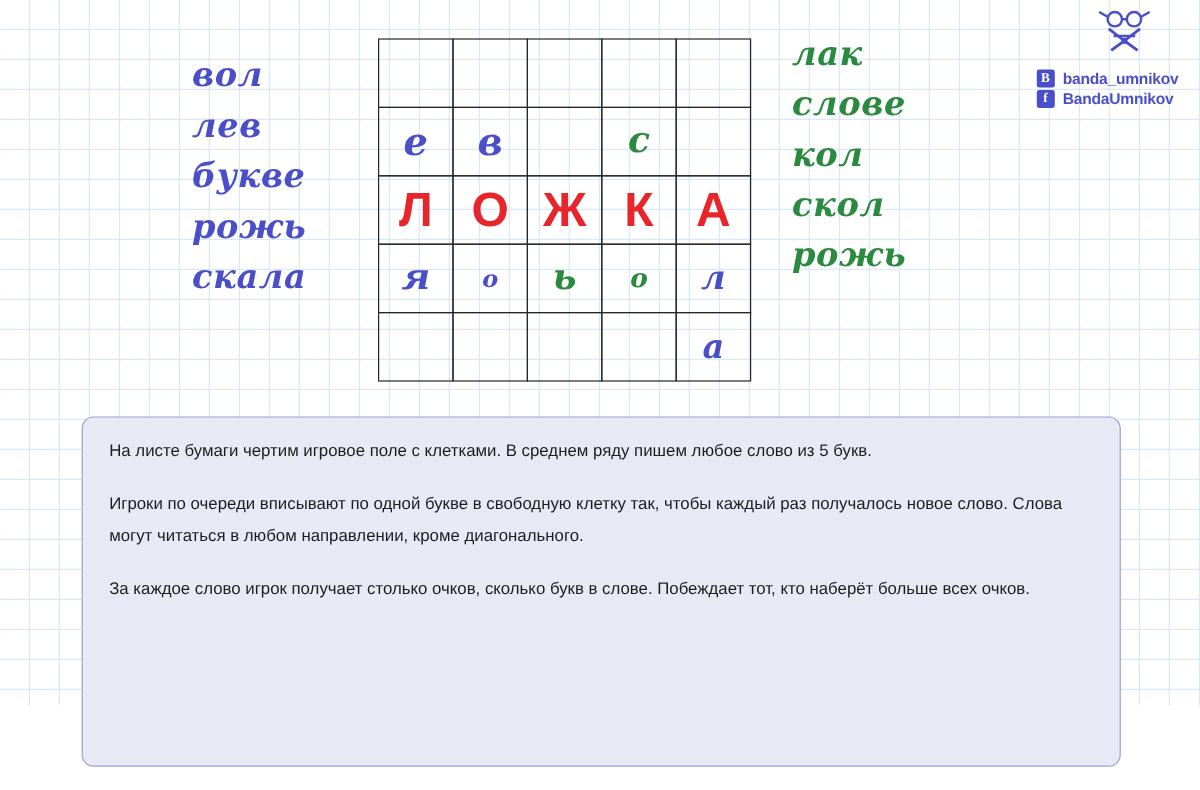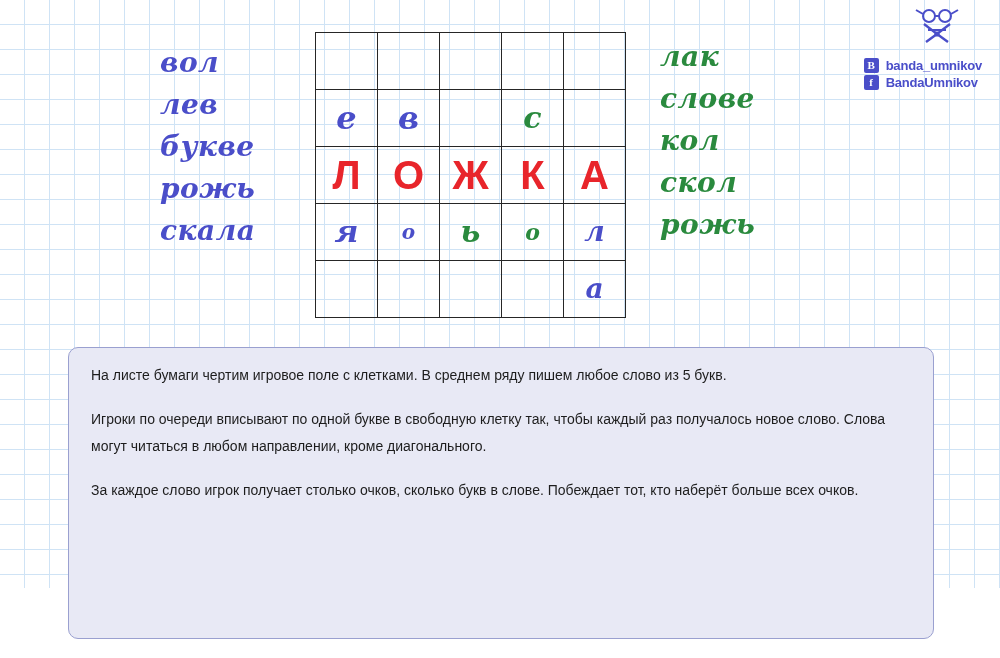--- a/index.html
+++ b/index.html
@@ -35,21 +35,21 @@
     line-height: 42px;
     letter-spacing: 0.5px;
   }
   #left-words {
     left: 160px;
     top: 42px;
     color: #4a4ec9;
   }
   #right-words {
     left: 660px;
-    top: 36px;
+    top: 24px;
     color: #2a8a3e;
   }
   .word-item { white-space: nowrap; }
 
   
   #grid {
     position: absolute;
     left: 315px;
     top: 32px;
     width: 314px;

